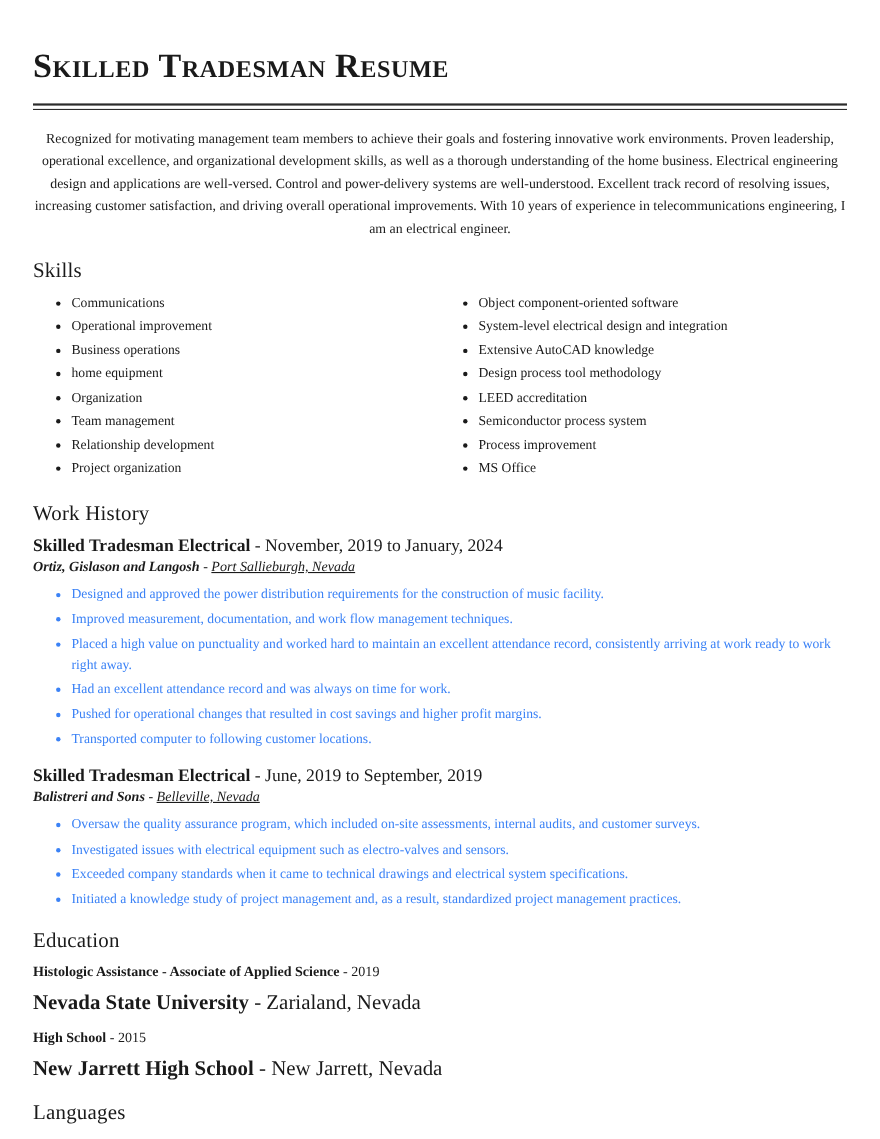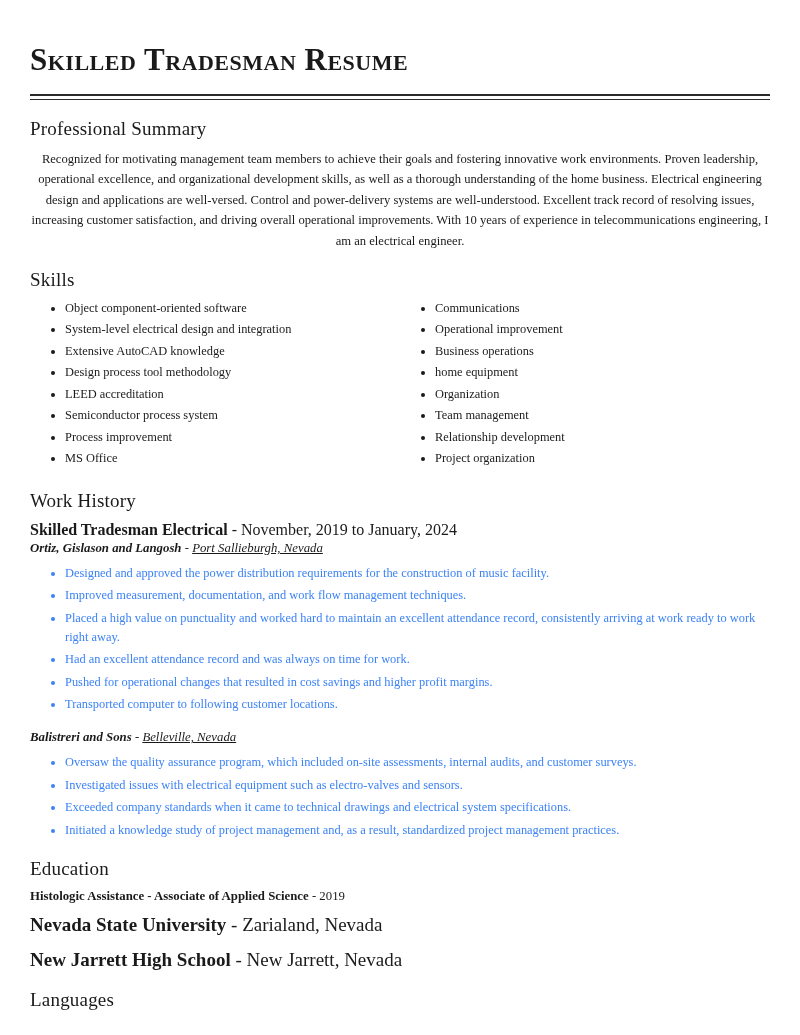--- a/index.html
+++ b/index.html
@@ -144,49 +144,48 @@
 </style>
 </head>
 <body>
 
 <div class="page">
 
   <h1 class="resume-title">Skilled Tradesman Resume</h1>
   <div class="rule-double"></div>
 
 
-  <h2 class="section-title">Professional Summary</h2>
   <p class="summary">Recognized for motivating management team members to achieve their goals and fostering innovative work environments. Proven leadership, operational excellence, and organizational development skills, as well as a thorough understanding of the home business. Electrical engineering design and applications are well-versed. Control and power-delivery systems are well-understood. Excellent track record of resolving issues, increasing customer satisfaction, and driving overall operational improvements. With 10 years of experience in telecommunications engineering, I am an electrical engineer.</p>
 
   <h2 class="section-title">Skills</h2>
   <div class="skills-cols">
+    <div class="skills-col">
+      <ul class="bullets">
+        <li>Communications</li>
+        <li>Operational improvement</li>
+        <li>Business operations</li>
+        <li>home equipment</li>
+        <li>Organization</li>
+        <li>Team management</li>
+        <li>Relationship development</li>
+        <li>Project organization</li>
+      </ul>
+    </div>
     <div class="skills-col">
       <ul class="bullets">
         <li>Object component-oriented software</li>
         <li>System-level electrical design and integration</li>
         <li>Extensive AutoCAD knowledge</li>
         <li>Design process tool methodology</li>
         <li>LEED accreditation</li>
         <li>Semiconductor process system</li>
         <li>Process improvement</li>
         <li>MS Office</li>
       </ul>
     </div>
-    <div class="skills-col">
-      <ul class="bullets">
-        <li>Communications</li>
-        <li>Operational improvement</li>
-        <li>Business operations</li>
-        <li>home equipment</li>
-        <li>Organization</li>
-        <li>Team management</li>
-        <li>Relationship development</li>
-        <li>Project organization</li>
-      </ul>
-    </div>
   </div>
 
   <h2 class="section-title">Work History</h2>
 
   <div class="job">
     <div class="job-headline">
       <span class="job-title">Skilled Tradesman Electrical</span><span class="dash"> - </span><span class="dates">November, 2019 to January, 2024</span>
     </div>
     <div class="job-sub">
       <span class="company">Ortiz, Gislason and Langosh</span><span class="dash"> - </span><span class="location">Port Sallieburgh, Nevada</span>
@@ -195,20 +194,23 @@
       <li>Designed and approved the power distribution requirements for the construction of music facility.</li>
       <li>Improved measurement, documentation, and work flow management techniques.</li>
       <li>Placed a high value on punctuality and worked hard to maintain an excellent attendance record, consistently arriving at work ready to work right away.</li>
       <li>Had an excellent attendance record and was always on time for work.</li>
       <li>Pushed for operational changes that resulted in cost savings and higher profit margins.</li>
       <li>Transported computer to following customer locations.</li>
     </ul>
   </div>
 
   <div class="job">
+    <div class="job-headline">
+      <span class="job-title">Skilled Tradesman Electrical</span><span class="dash"> - </span><span class="dates">June, 2019 to September, 2019</span>
+    </div>
     <div class="job-sub">
       <span class="company">Balistreri and Sons</span><span class="dash"> - </span><span class="location">Belleville, Nevada</span>
     </div>
     <ul class="job-bullets">
       <li>Oversaw the quality assurance program, which included on-site assessments, internal audits, and customer surveys.</li>
       <li>Investigated issues with electrical equipment such as electro-valves and sensors.</li>
       <li>Exceeded company standards when it came to technical drawings and electrical system specifications.</li>
       <li>Initiated a knowledge study of project management and, as a result, standardized project management practices.</li>
     </ul>
   </div>
@@ -218,20 +220,23 @@
   <div class="edu">
     <div class="edu-line1">
       <span class="degree">Histologic Assistance - Associate of Applied Science</span><span class="dash"> - </span><span>2019</span>
     </div>
     <div class="edu-line2">
       <span class="school">Nevada State University</span><span class="dash"> - </span><span>Zarialand, Nevada</span>
     </div>
   </div>
 
   <div class="edu">
+    <div class="edu-line1">
+      <span class="degree">High School</span><span class="dash"> - </span><span>2015</span>
+    </div>
     <div class="edu-line2">
       <span class="school">New Jarrett High School</span><span class="dash"> - </span><span>New Jarrett, Nevada</span>
     </div>
   </div>
 
   <h2 class="section-title">Languages</h2>
 
 </div>
 
 </body></html>

